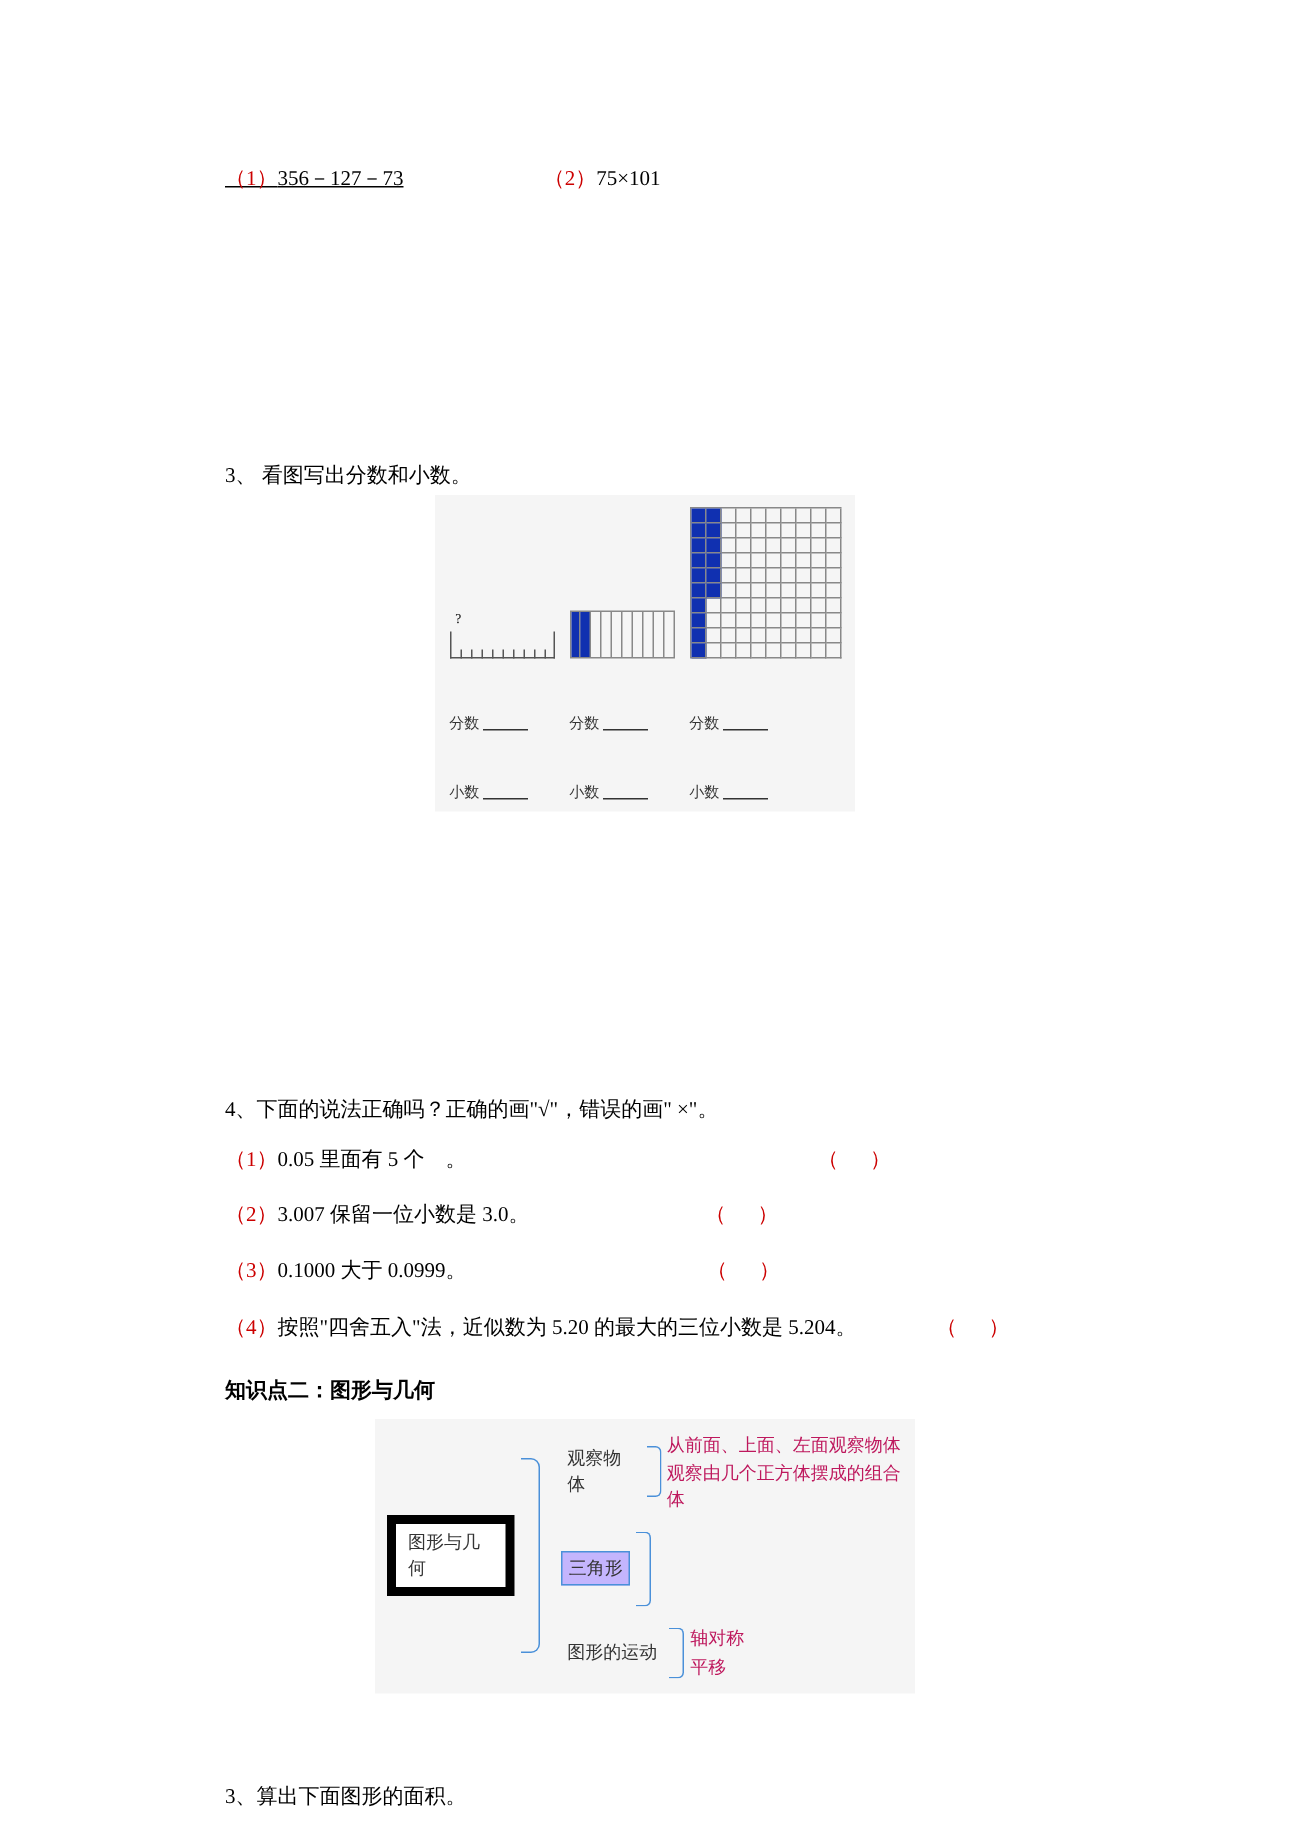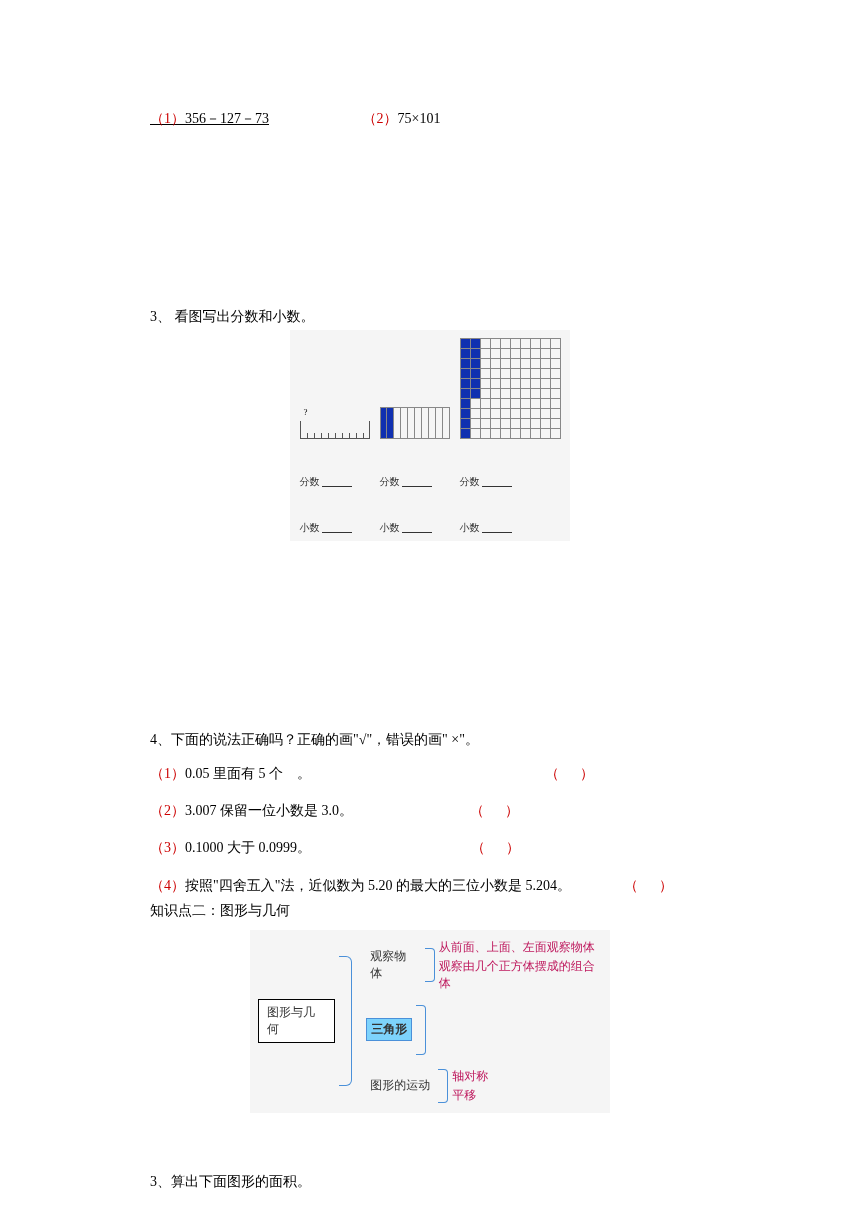--- a/index.html
+++ b/index.html
@@ -152,40 +152,40 @@
     .q4-line {
       display: flex;
     }
     .q4-text {
       white-space: nowrap;
     }
     .q4-paren {
       white-space: nowrap;
     }
     .heading2 {
-      font-weight: normal;
-      margin-top: 4px;
+      font-weight: bold;
+      margin-top: 20px;
     }
     .concept-map {
       display: flex;
       justify-content: center;
       align-items: center;
       margin-top: 10px;
       background: #f5f5f5;
       padding: 8px;
       width: 360px;
       margin-left: auto;
       margin-right: auto;
     }
     .concept-root {
       display: flex;
       align-items: center;
     }
     .root-label {
-      border: 1px solid #000000;
+      border: 6px solid #000000;
       padding: 4px 8px;
       font-size: 12px;
       background: #fff;
       color: #333;
     }
     .root-bracket {
       width: 14px;
       height: 130px;
       border-top: 1.5px solid #4a90d9;
       border-bottom: 1.5px solid #4a90d9;
@@ -494,21 +494,21 @@
       <div class="mid-column">
         <div class="mid-item">
           <div class="mid-label">观察物体</div>
           <div class="sub-bracket" style="height:34px"></div>
           <div class="sub-column">
             <div>从前面、上面、左面观察物体</div>
             <div>观察由几个正方体摆成的组合体</div>
           </div>
         </div>
         <div class="mid-item">
-          <div class="mid-label" style="border:1px solid #4a90d9; background:#7dd3fc;font-weight:bold;">三角形</div>
+          <div class="mid-label" style="border:1px solid #4a90d9; background:#c4b5fd;">三角形</div>
           <div class="sub-bracket" style="height:50px"></div>
         </div>
         <div class="mid-item">
           <div class="mid-label">图形的运动</div>
           <div class="sub-bracket" style="height:34px"></div>
           <div class="sub-column">
             <div>轴对称</div>
             <div>平移</div>
           </div>
         </div>

